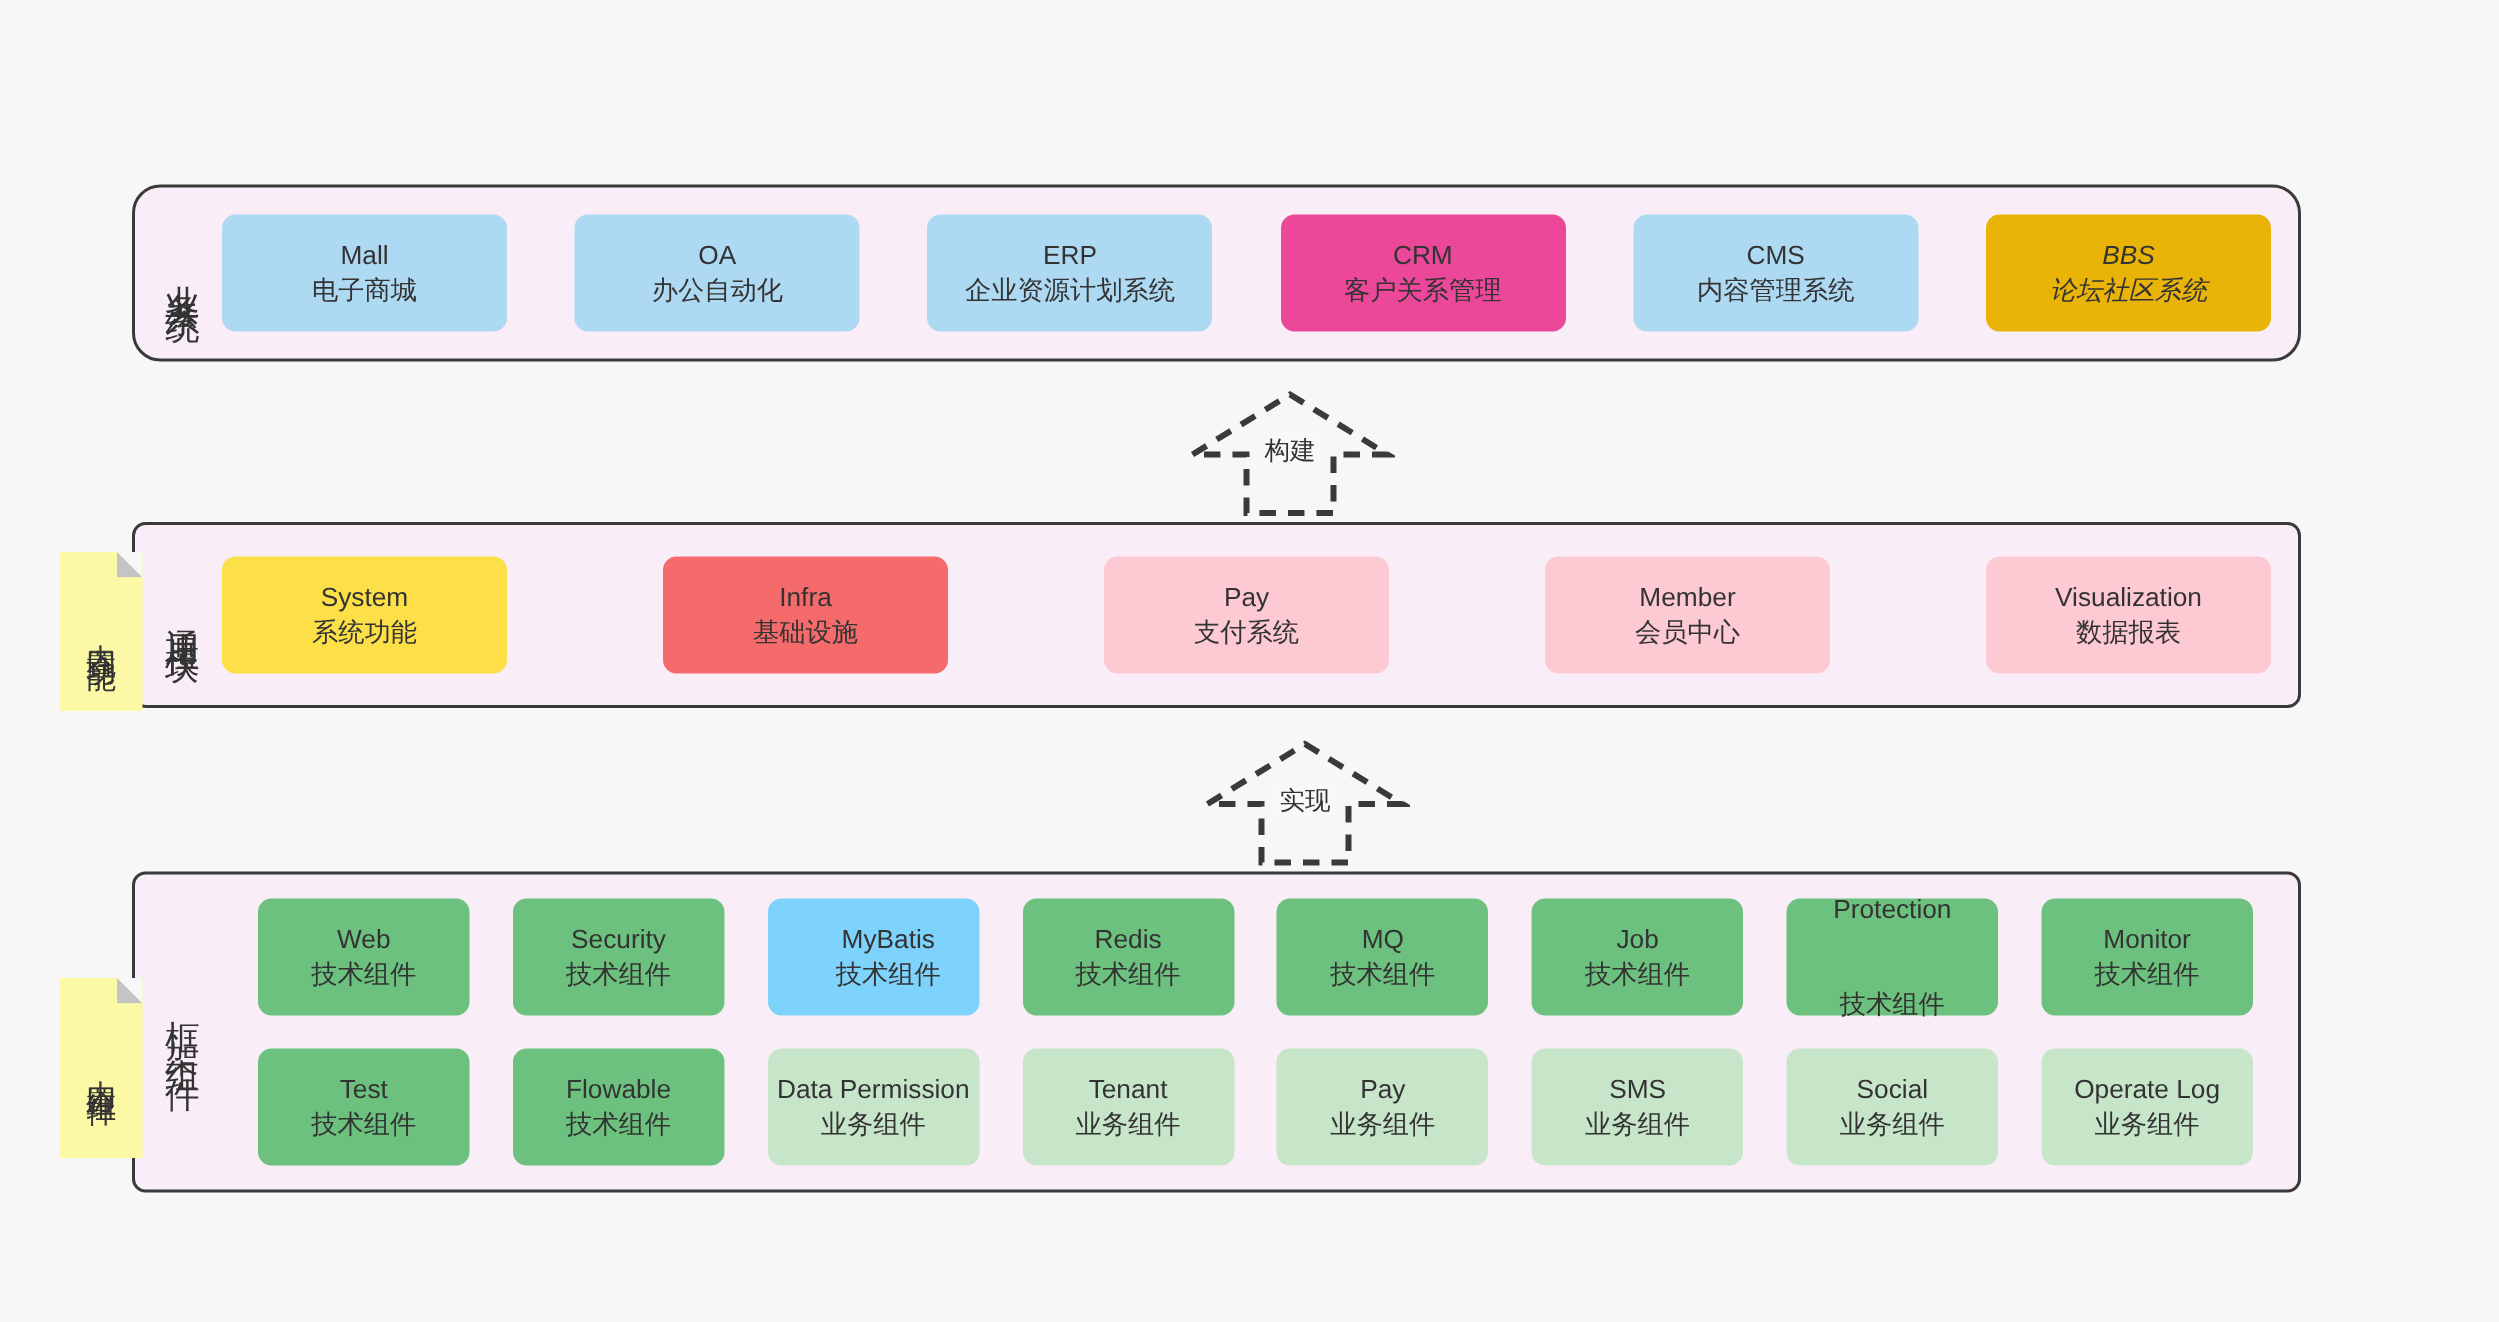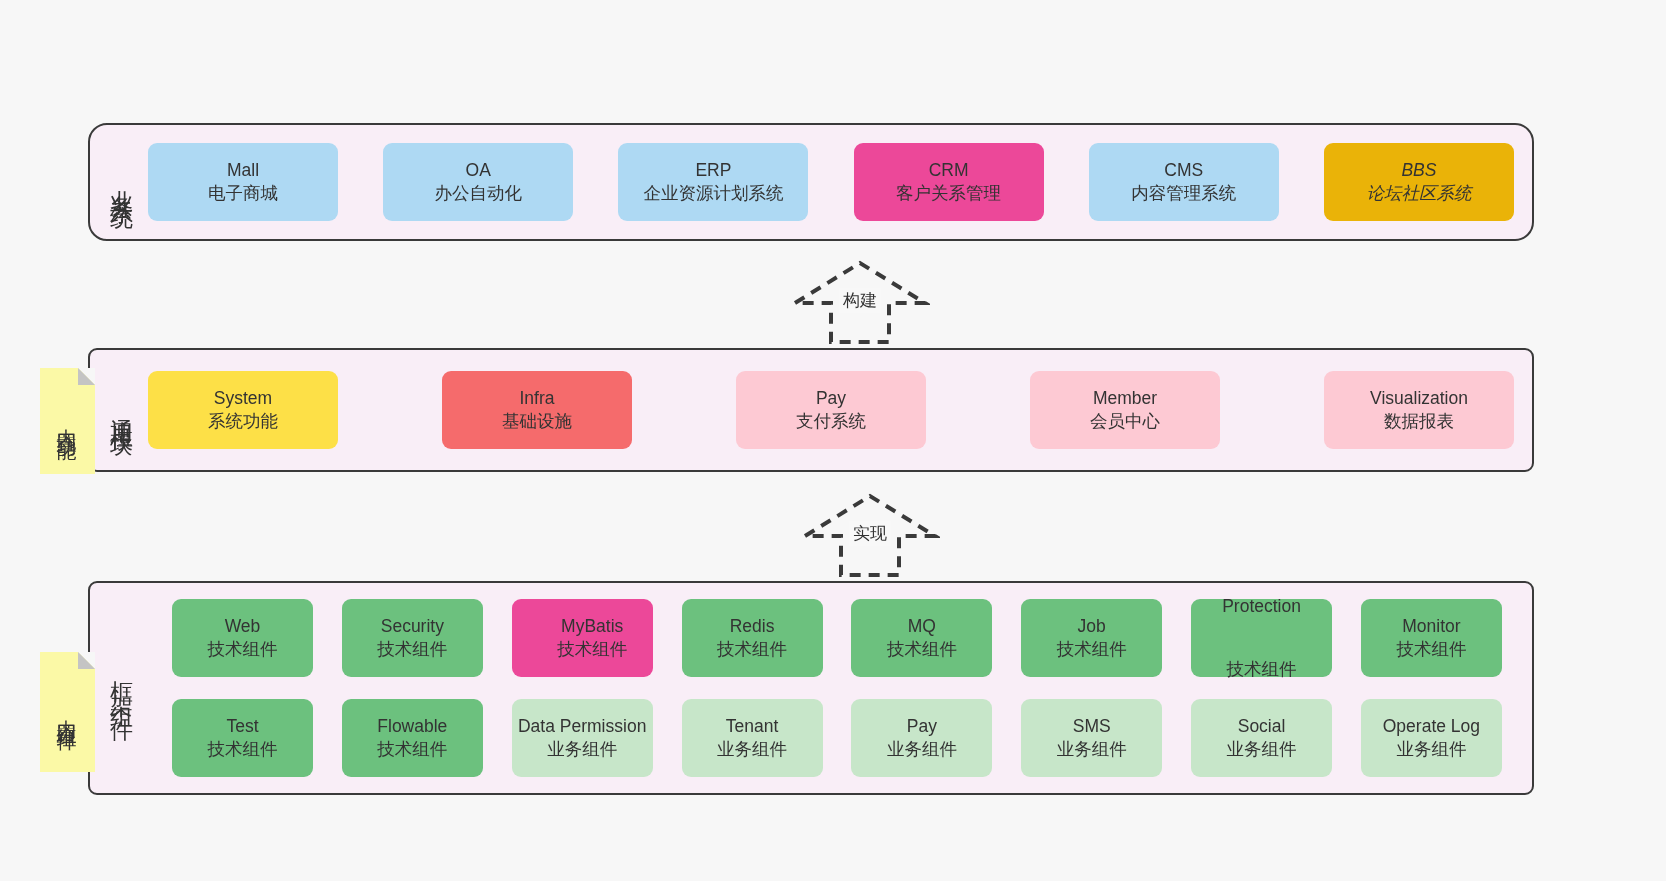--- a/index.html
+++ b/index.html
@@ -150,21 +150,21 @@
     <div class="rows">
         <div class="row">
           <div class="box green" style="background: rgb(108, 193, 126);">
             <div class="box-title">Web</div>
             <div class="box-subtitle">技术组件</div>
           </div>
           <div class="box green" style="background: rgb(108, 193, 126);">
             <div class="box-title">Security</div>
             <div class="box-subtitle">技术组件</div>
           </div>
-          <div class="box green" style="background: #ec4899; padding-left: 24px;">
+          <div class="box green" style="background: #7dd3fc; padding-left: 24px;">
             <div class="box-title">MyBatis</div>
             <div class="box-subtitle">技术组件</div>
           </div>
           <div class="box green" style="background: rgb(108, 193, 126);">
             <div class="box-title">Redis</div>
             <div class="box-subtitle">技术组件</div>
           </div>
           <div class="box green" style="background: rgb(108, 193, 126);">
             <div class="box-title">MQ</div>
             <div class="box-subtitle">技术组件</div>

